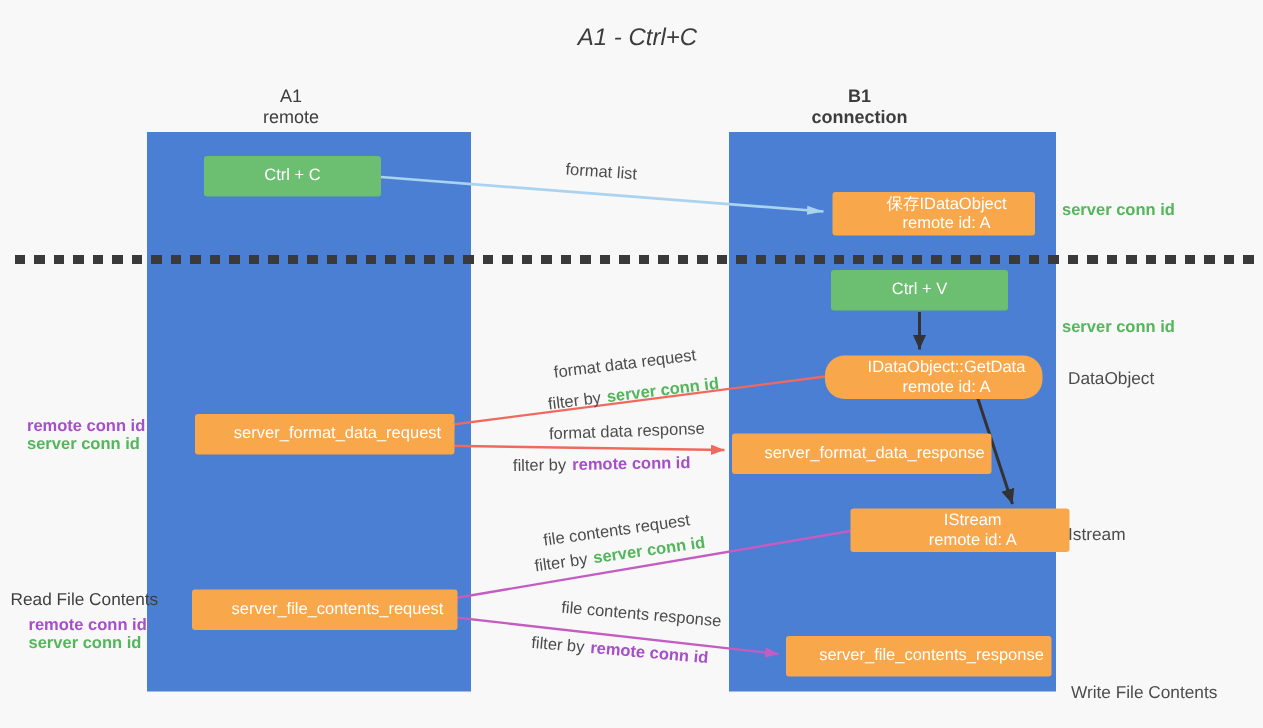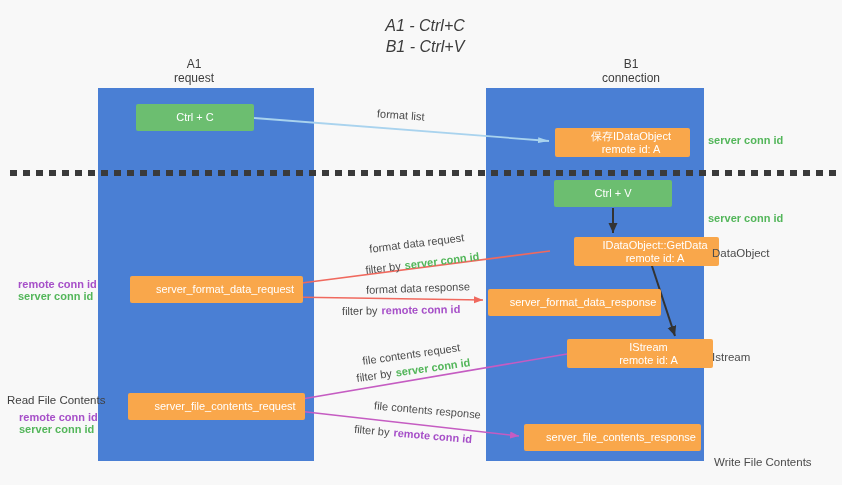--- a/index.html
+++ b/index.html
@@ -15,21 +15,21 @@
   .lane.left{left:98px;width:216px;}
   .lane.right{left:486px;width:218px;}
   .dotted{position:absolute;left:10px;top:170px;width:826px;height:6px;z-index:2;
     background:repeating-linear-gradient(to right,var(--dotted-line) 0 7px,transparent 7px 13px);}
   svg.arrows{position:absolute;left:0;top:0;z-index:3;}
   .title{position:absolute;left:330px;top:15px;width:190px;text-align:center;
     font-size:16px;line-height:21px;color:#3c3c3c;z-index:5;font-style:italic;}
   .lane-header{position:absolute;top:57px;width:120px;text-align:center;
     font-size:12px;line-height:14px;color:#3d3d3d;z-index:5;}
   .lane-header.left{left:134px;}
-  .lane-header.right{left:571px;}
+  .lane-header.right{left:513px;font-weight:bold;}
   .node{position:absolute;z-index:4;display:flex;align-items:center;justify-content:center;
     flex-direction:column;color:#ffffff;font-size:11px;line-height:13px;text-align:center;
     border-radius:2px;}
   .node.green{background:var(--box-green);}
   .node.orange{background:var(--box-orange);padding-left:17px;}
   .edge-label{position:absolute;z-index:5;font-size:11px;color:var(--text-gray);
     white-space:nowrap;}
   .edge-label .val{font-weight:bold;margin-left:4px;}
   .side-label{position:absolute;z-index:5;font-size:11.5px;color:var(--text-gray);white-space:nowrap;}
   .conn-label{position:absolute;z-index:5;font-size:11px;font-weight:bold;line-height:12px;white-space:nowrap;}
@@ -71,43 +71,42 @@
     <line class="al-black" x1="613" y1="208" x2="613" y2="233" marker-end="url(#mk-black)"></line>
     <line class="al-black" x1="651" y1="263" x2="675" y2="336" marker-end="url(#mk-black)"></line>
     <line class="al-red" x1="550" y1="251" x2="294" y2="284" marker-end="url(#mk-red)"></line>
     <line class="al-red" x1="287" y1="297" x2="483" y2="300" marker-end="url(#mk-red)"></line>
     <line class="al-mag" x1="567" y1="354" x2="296" y2="400" marker-end="url(#mk-mag)"></line>
     <line class="al-mag" x1="289" y1="410" x2="519" y2="436" marker-end="url(#mk-mag)"></line>
   </svg>
 
   <div class="title">
     <div>A1 - Ctrl+C</div>
-    <div>B1 - Ctrl+V</div>
   </div>
 
   <div class="lane-header left">
     <div>A1</div>
-    <div>request</div>
+    <div>remote</div>
   </div>
   <div class="lane-header right">
     <div>B1</div>
     <div>connection</div>
   </div>
 
   <div class="node green" style="left:136px;top:104px;width:118px;height:27px;">
     <div>Ctrl + C</div>
   </div>
   <div class="node orange" style="left:555px;top:128px;width:118px;height:29px;">
     <div>保存IDataObject</div>
     <div>remote id: A</div>
   </div>
   <div class="node green" style="left:554px;top:180px;width:118px;height:27px;">
     <div>Ctrl + V</div>
   </div>
-  <div class="node orange" style="left:574px;top:237px;width:128px;height:29px;">
+  <div class="node orange" style="left:550px;top:237px;width:128px;height:29px;border-radius:13px;">
     <div>IDataObject::GetData</div>
     <div>remote id: A</div>
   </div>
   <div class="node orange" style="left:130px;top:276px;width:156px;height:27px;">
     <div>server_format_data_request</div>
   </div>
   <div class="node orange" style="left:488px;top:289px;width:156px;height:27px;">
     <div>server_format_data_response</div>
   </div>
   <div class="node orange" style="left:567px;top:339px;width:129px;height:29px;">

